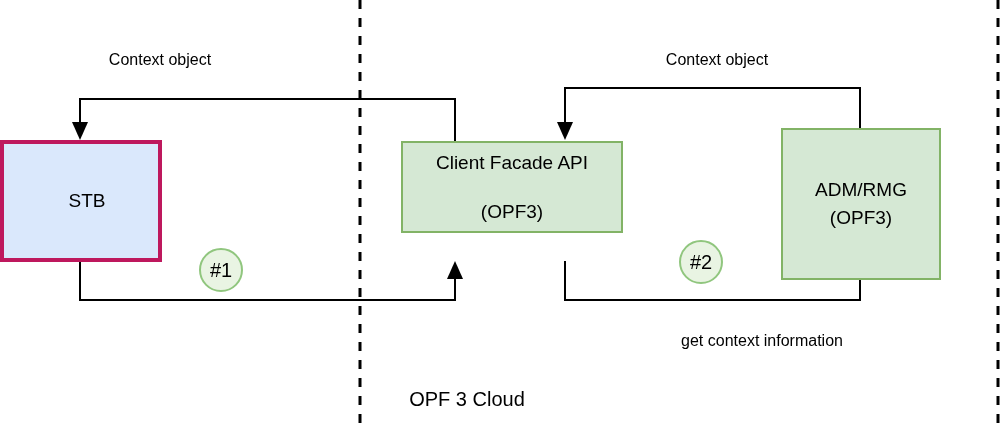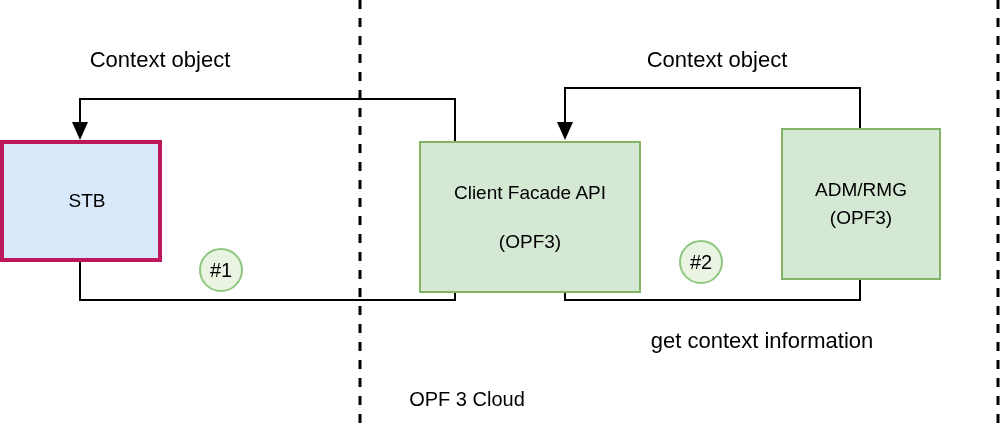--- a/index.html
+++ b/index.html
@@ -36,21 +36,21 @@
   .node-blue {
     background: #dae8fc;
     border: 4px solid #be185d;
     padding-left: 12px;
   }
   .node-green {
     background: #d5e8d4;
     border: 2px solid #82b366;
   }
   .node-stb    { left: 0px;   top: 140px; width: 162px; height: 122px; }
-  .node-facade { left: 419px; top: 141px; width: 222px; height: 152px; gap: 21px; }
+  .node-facade { left: 401px; top: 141px; width: 222px; height: 92px; gap: 21px; }
   .node-adm    { left: 781px; top: 128px; width: 160px; height: 152px; }
 
   .badge {
     position: absolute;
     box-sizing: border-box;
     width: 44px;
     height: 44px;
     border-radius: 50%;
     background: #e9f4e3;
     border: 2px solid #90c67e;
@@ -59,21 +59,21 @@
     justify-content: center;
     font-size: 20px;
   }
   .badge-1 { left: 199px; top: 248px; }
   .badge-2 { left: 679px; top: 240px; }
 
   .edge-label {
     position: absolute;
     transform: translateX(-50%);
     white-space: nowrap;
-    font-size: 22px;
+    font-size: 16px;
     line-height: 22px;
   }
   .lbl-ctx-left  { left: 160px; top: 49px; }
   .lbl-ctx-right { left: 717px; top: 49px; }
   .lbl-getcur    { left: 182px; top: 329px; }
   .lbl-getinfo   { left: 734px; top: 330px; margin-left: 28px; }
   .lbl-cloud     { left: 467px; top: 387px; font-size: 20px; line-height: 25px; }
 </style>
 </head>
 <body>

